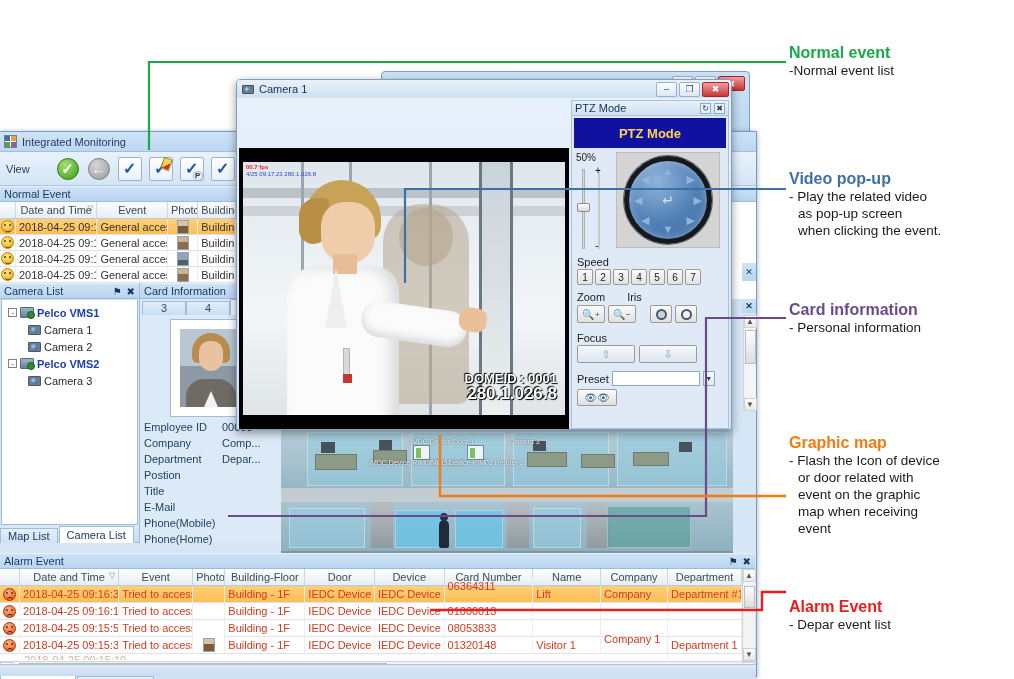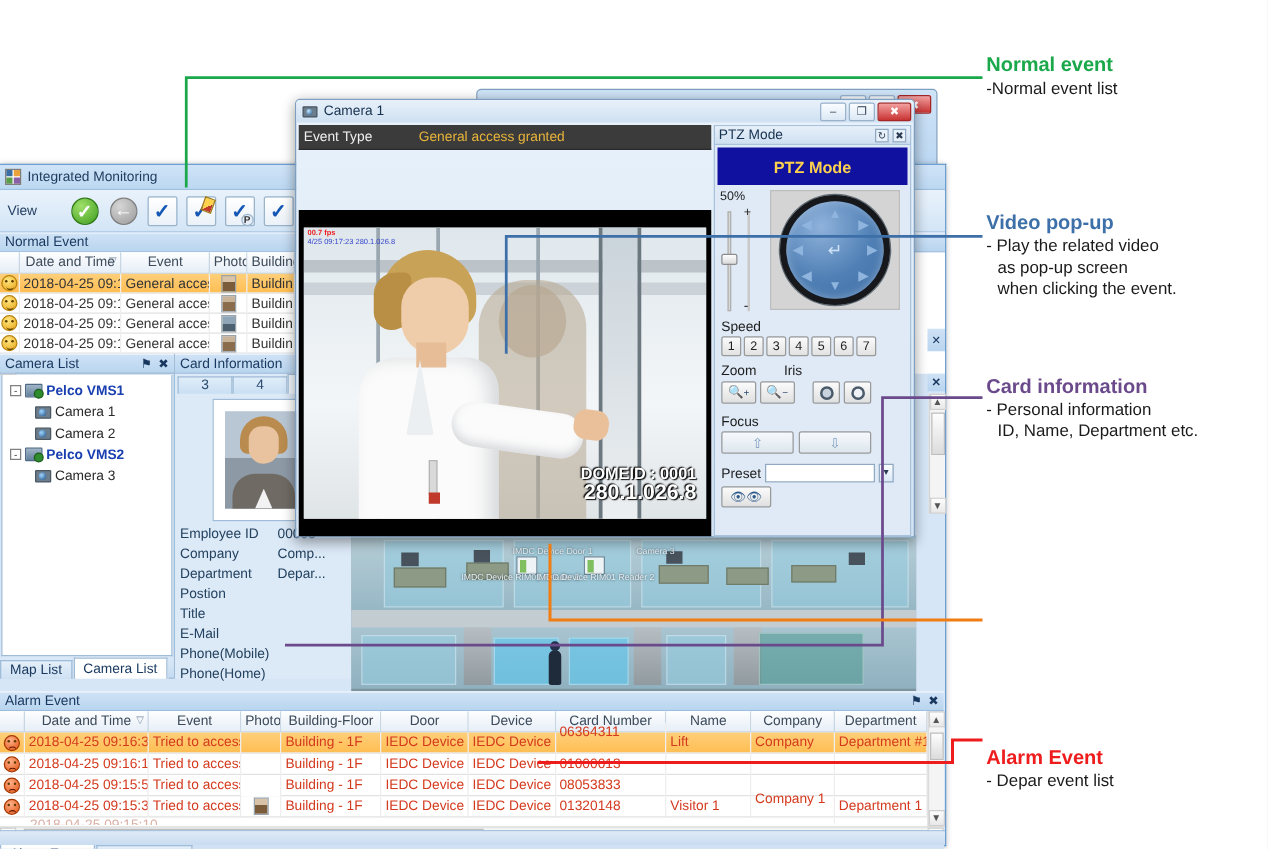--- a/index.html
+++ b/index.html
@@ -725,24 +725,20 @@
         <span class="wbtn">–</span>
         <span class="wbtn">❐</span>
         <span class="wbtn close">✖</span>
       </span>
     </div>
 
     <div class="vid-body">
 
       <div class="vid-left">
         <div class="ev-strip">
-          <div class="ev-line">
-            <span class="ev-k">Event Type</span>
-            <span class="ev-v">General access granted</span>
-          </div>
         </div>
 
         <div class="vid-canvas">
           <div class="vid-pic">
             <div class="scene">
               <div class="sc-sky"></div>
               <div class="sc-beam" style="top:26px;"></div>
               <div class="sc-beam" style="top:44px;opacity:.35;"></div>
               <div class="sc-mull" style="left:58px;"></div>
               <div class="sc-mull" style="left:106px;"></div>
@@ -880,22 +876,29 @@
   <div class="ann blue" style="left:789px;top:170px;">
     <h3>Video pop-up</h3>
     <p>- Play the related video</p>
     <p style="padding-left:9px">as pop-up screen</p>
     <p style="padding-left:9px">when clicking the event.</p>
   </div>
 
   <div class="ann purple" style="left:789px;top:301px;">
     <h3>Card information</h3>
     <p>- Personal information</p>
-    <p style="padding-left:9px">ID, Name, Department etc.</p>
   </div>
 
+  <div class="ann orange" style="left:789px;top:434px;">
+    <h3>Graphic map</h3>
+    <p>- Flash the Icon of device</p>
+    <p style="padding-left:9px">or door related with</p>
+    <p style="padding-left:9px">event on the graphic</p>
+    <p style="padding-left:9px">map  when receiving</p>
+    <p style="padding-left:9px">event</p>
+  </div>
 
   <div class="ann red" style="left:789px;top:598px;">
     <h3>Alarm Event</h3>
     <p>- Depar event list</p>
   </div>
 
 </div>
 
 </body></html>

